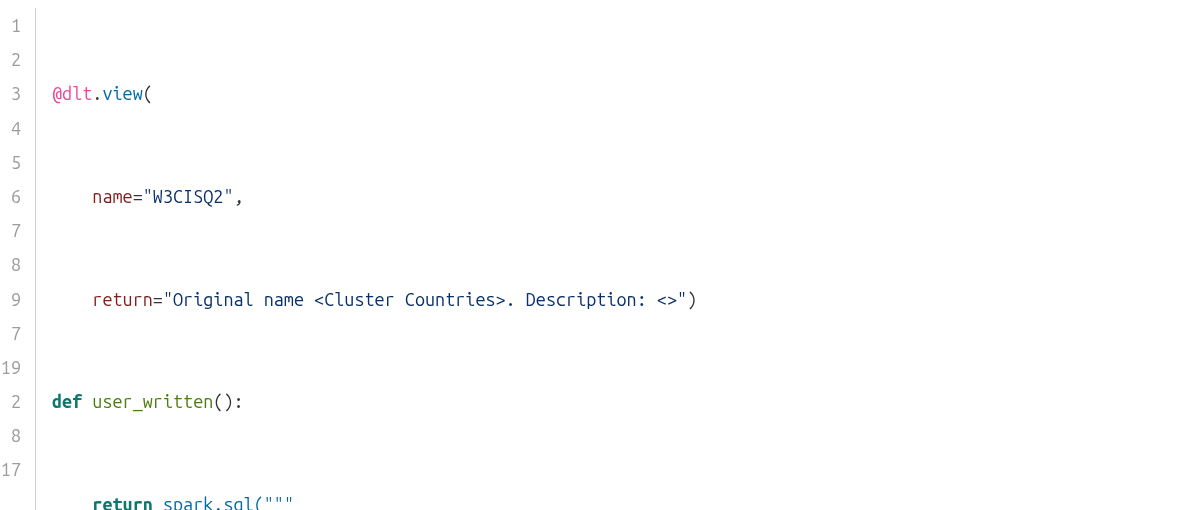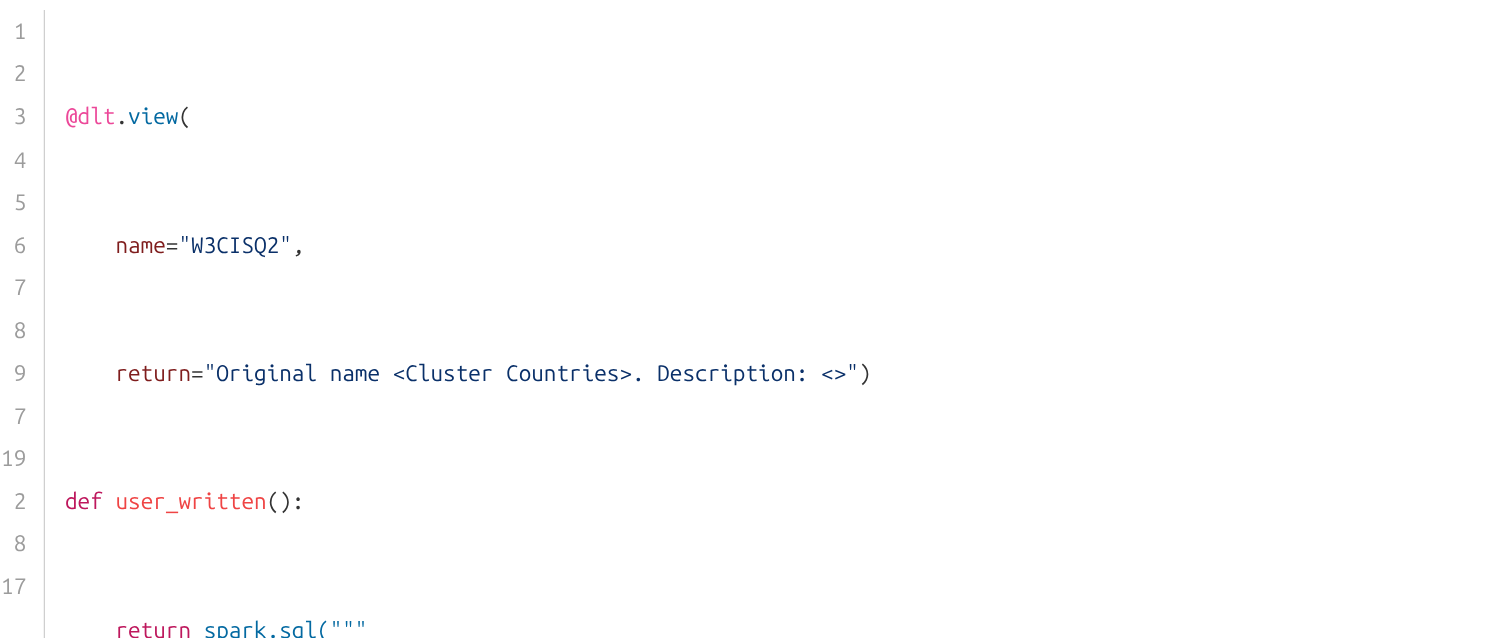--- a/index.html
+++ b/index.html
@@ -35,22 +35,22 @@
     }
     .code .cl {
       display: block;
       height: 1.9em;
     }
     .tok-decorator { color: #ec4899; }
     .tok-ident { color: #0369a1; }
     .tok-punct { color: #333333; }
     .tok-param { color: #7f1d1d; }
     .tok-string { color: #0a3069; }
-    .tok-keyword { color: #be185d; font-weight: 400; }
-    .tok-def-name { color: #ef4444; }
+    .tok-keyword { color: #0f766e; font-weight: 700; }
+    .tok-def-name { color: #4d7c0f; }
   </style>
 </head>
 <body>
 
 <div class="code-container">
   <div class="gutter">
     <span class="ln">1</span>
     <span class="ln">2</span>
     <span class="ln">3</span>
     <span class="ln">4</span>

